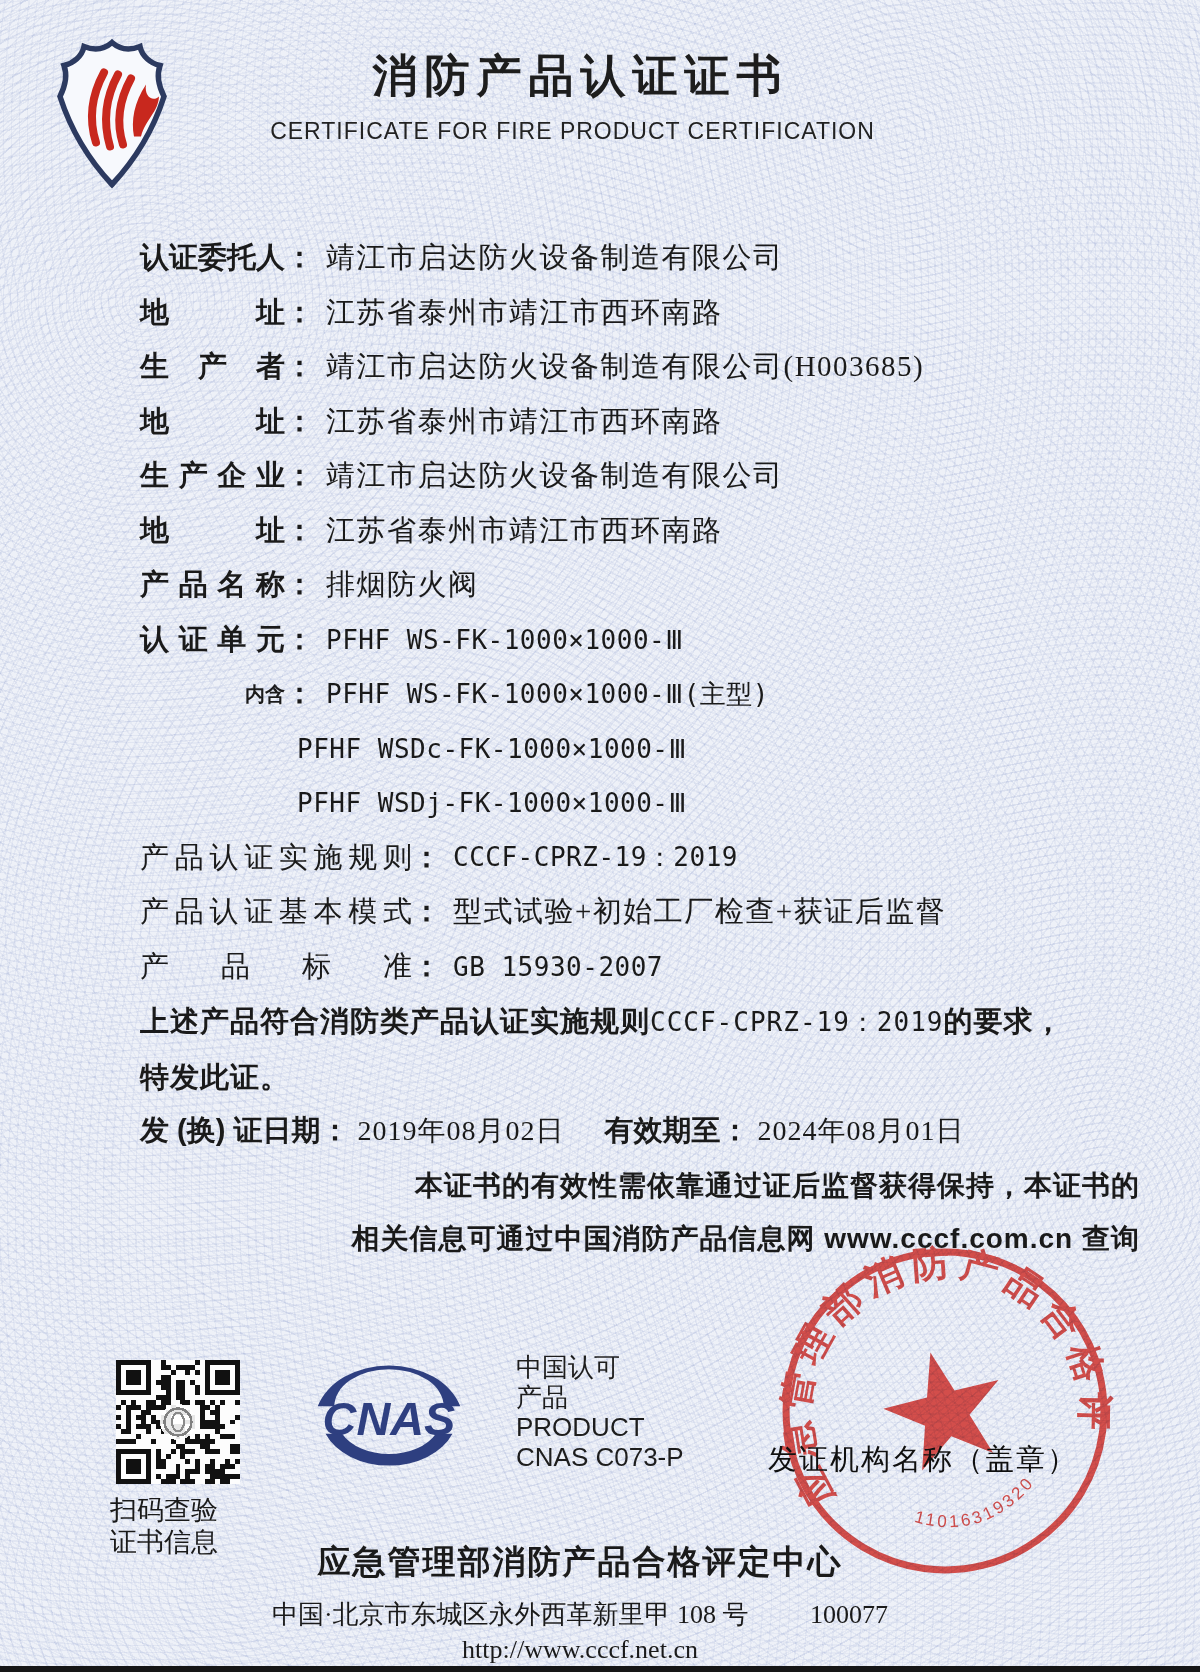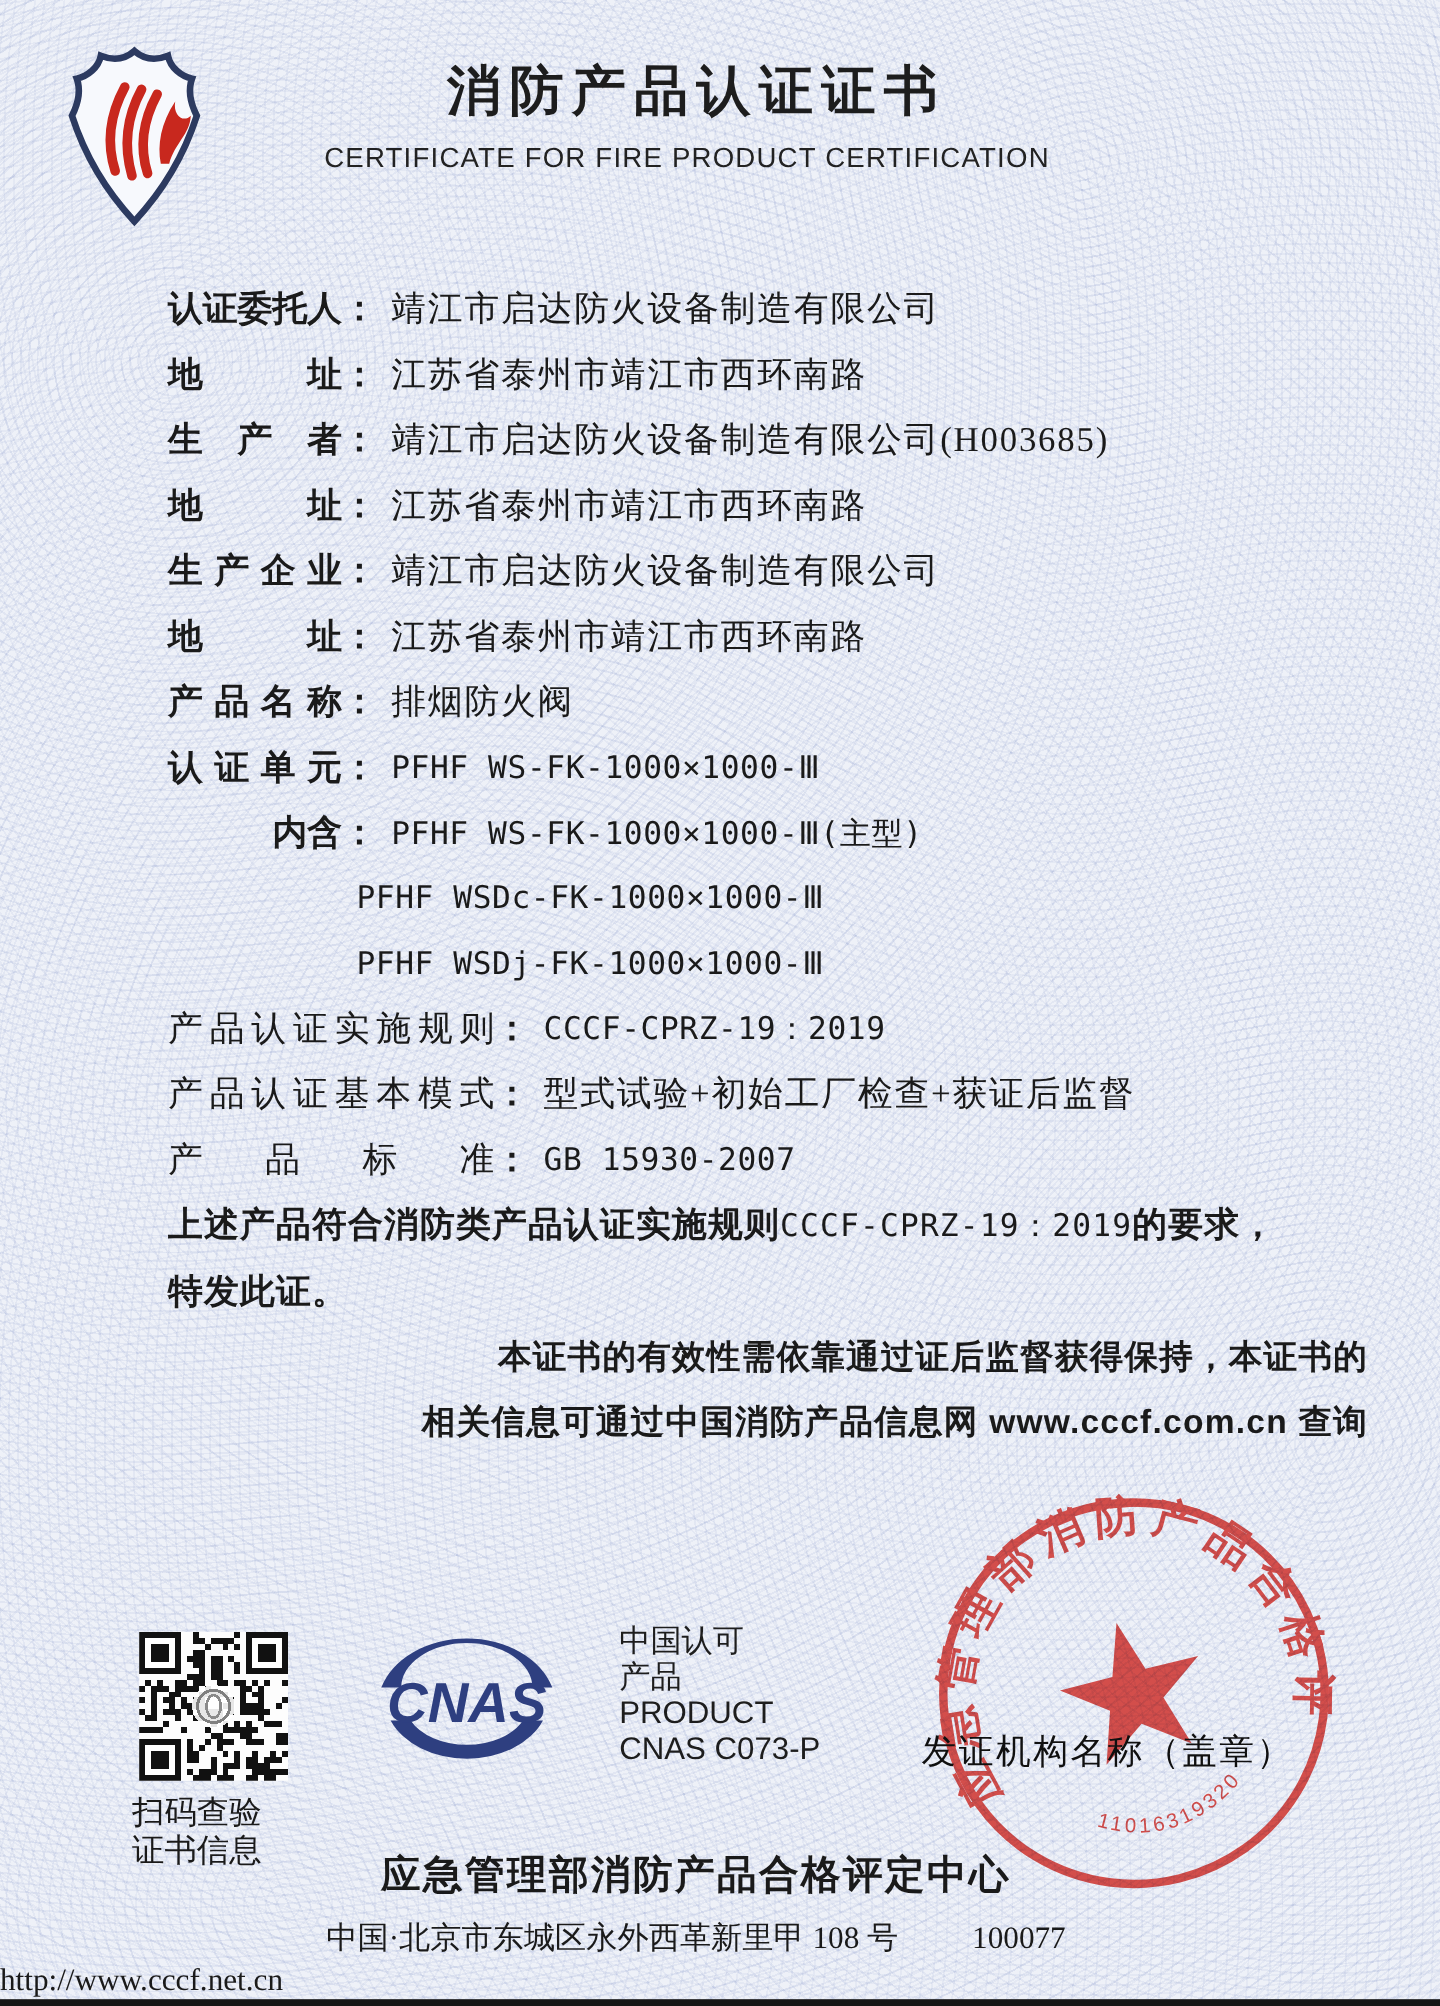--- a/index.html
+++ b/index.html
@@ -19,21 +19,21 @@
   .title{position:absolute; left:16px; right:55px; top:46px; text-align:center;
          font-size:45px; font-weight:700; letter-spacing:7px; color:#1d1d1d;}
   .subtitle{position:absolute; left:0; right:55px; top:118px; text-align:center;
             font-size:23px; letter-spacing:1px; color:#222; font-weight:400;}
   .certno{position:absolute; top:186px; right:190px; font-size:25px;
           font-family:"Liberation Serif","DejaVu Serif",serif;}
   .fields{position:absolute; left:140px; top:231px; width:1000px;}
   .frow{height:54.5px; display:flex; align-items:center;}
   .lbl{display:inline-block; width:145px; font-weight:700; font-size:29px;
        text-align:justify; text-align-last:justify; text-justify:inter-character;}
-  .lbl-right{display:inline-block; width:145px; font-weight:700; font-size:29px; text-align:center; text-align-last:right;}
+  .lbl-right{display:inline-block; width:145px; font-weight:700; font-size:20px; text-align:center; text-align-last:right;}
   .lbl-long{display:inline-block; width:272px; font-weight:400; font-size:29px;
        text-align:justify; text-align-last:justify; text-justify:inter-character;}
   .colon{font-weight:700; font-size:29px;}
   .val{margin-left:12px; font-size:29px; letter-spacing:1.5px;
        font-family:"Liberation Serif","DejaVu Serif",serif;}
   .val-code{margin-left:12px; font-size:26px; letter-spacing:0.5px;
        font-family:"DejaVu Sans Mono","Liberation Mono",monospace;}
   .statement{width:945px; line-height:54.5px; font-size:29px; font-weight:700; letter-spacing:1px;}
   .st-code{font-family:"DejaVu Sans Mono","Liberation Mono",monospace; font-size:26px; font-weight:400;}
   .drow{height:54.5px; display:flex; align-items:center;}
@@ -49,21 +49,21 @@
   .stamp{position:absolute; left:772px; top:1238px; width:346px; height:346px;
          transform:rotate(-14deg); opacity:0.92; mix-blend-mode:multiply;}
   .stamp-overlay{position:absolute; left:768px; top:1440px; width:380px; z-index:5;
          font-size:29px; letter-spacing:2px; color:#101010;
          font-family:"Liberation Serif","DejaVu Serif",serif;}
   .orgname{position:absolute; left:0; width:1160px; top:1540px; text-align:center;
          font-size:33px; font-weight:700; letter-spacing:2px;}
   .addr{position:absolute; left:0; width:1160px; top:1597px; text-align:center;
          font-size:26px; font-family:"Liberation Serif","DejaVu Serif",serif;}
   .addr .post{display:inline-block; margin-left:55px;}
-  .url{position:absolute; left:0; width:1160px; top:1635px; 
+  .url{position:absolute; left:0; width:1160px; top:1635px; text-align:center;
          font-size:26px; font-family:"Liberation Serif","DejaVu Serif",serif;}
   .scan-edge{position:absolute; left:0; bottom:0; width:100%; height:6px; background:#161616;}
 </style>
 </head>
 <body>
 
 <div class="paper">
 
   <svg class="logo" viewBox="0 0 120 155">
     <path d="M60 6 C68 13 78 14 88 10 C90 20 99 27 108 29 C104 40 108 52 112 60 C103 88 88 118 60 148 C32 118 17 88 8 60 C12 52 16 40 12 29 C21 27 30 20 32 10 C42 14 52 13 60 6 Z" fill="#f7f9fd" stroke="#2c3a60" stroke-width="5.5"></path>
@@ -147,20 +147,27 @@
         <span class="lbl-long">产品标准</span>
         <span class="colon">：</span>
         <span class="val-code">GB 15930-2007</span>
       </div>
 
     <div class="statement">
       <span>上述产品符合消防类产品认证实施规则</span><span class="st-code">CCCF-CPRZ-19：2019</span><span>的要求，特发此证。</span>
     </div>
 
 
+    <div class="drow">
+      <span class="d-lbl">发 (换) 证日期：</span>
+      <span class="d-val">2019年08月02日</span>
+      <span class="gap40"></span>
+      <span class="d-lbl">有效期至：</span>
+      <span class="d-val">2024年08月01日</span>
+    </div>
 
     <div class="note">本证书的有效性需依靠通过证后监督获得保持，本证书的</div>
     <div class="note">相关信息可通过中国消防产品信息网 www.cccf.com.cn 查询</div>
   </div>
 
   <svg class="qr" id="qr-svg" viewBox="0 0 25 25" shape-rendering="crispEdges">
       <rect x="0" y="0" width="25" height="25" fill="#fdfdfd"></rect>
       <rect x="0" y="0" width="7" height="7" fill="#111"></rect>
       <rect x="1" y="1" width="5" height="5" fill="#fff"></rect>
       <rect x="2" y="2" width="3" height="3" fill="#111"></rect>

